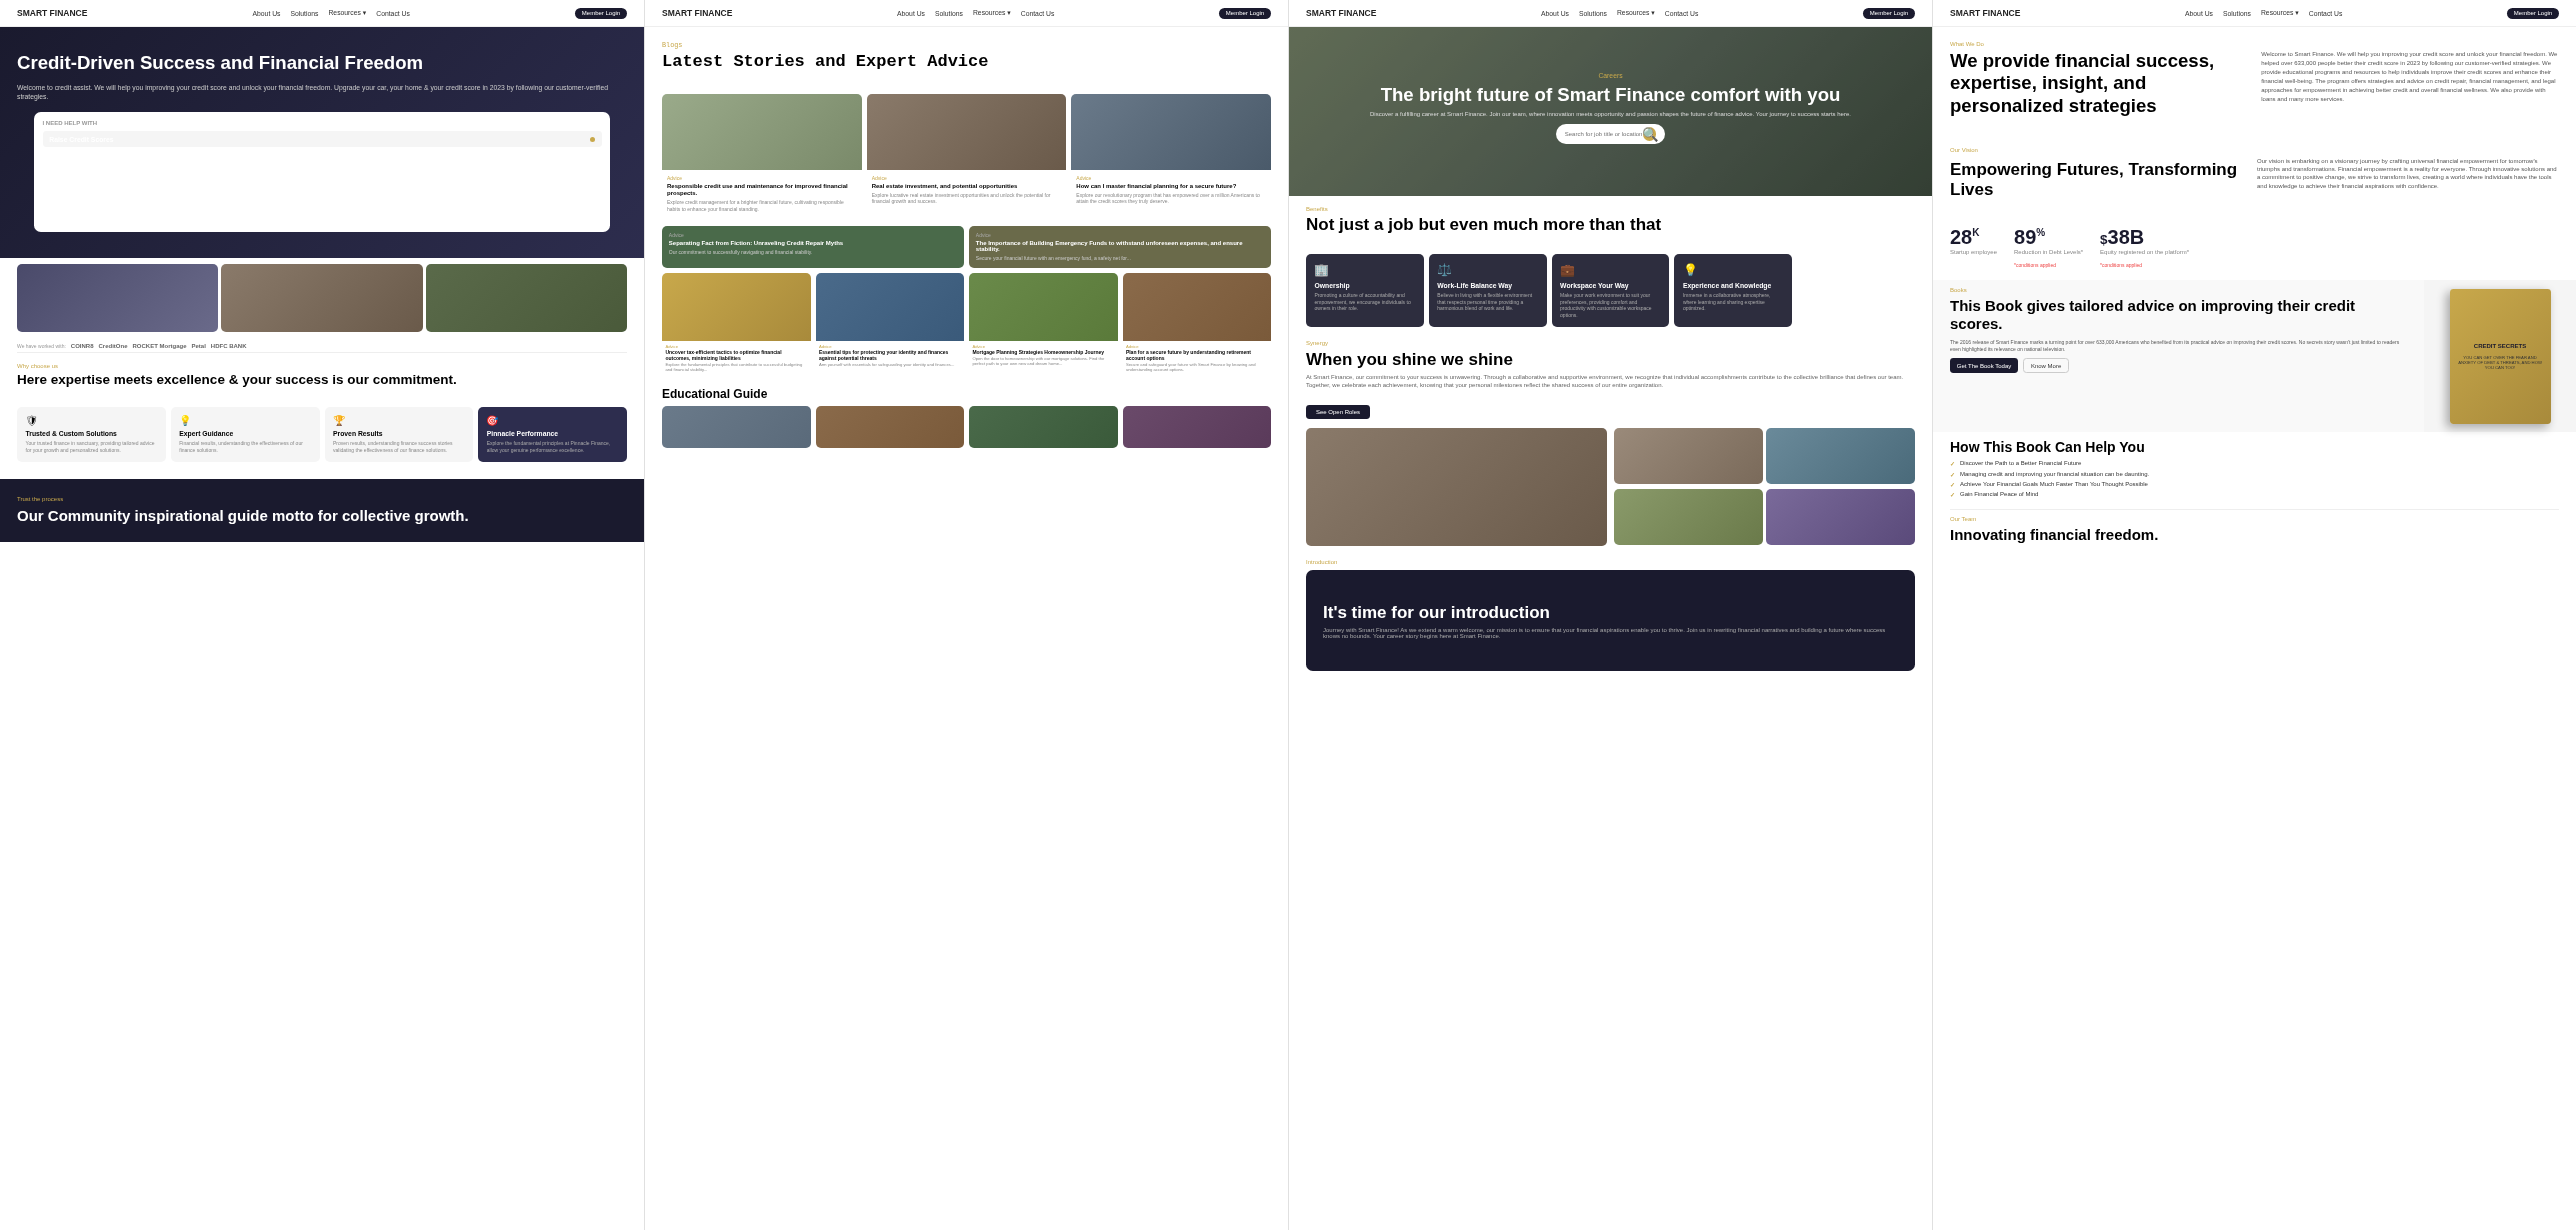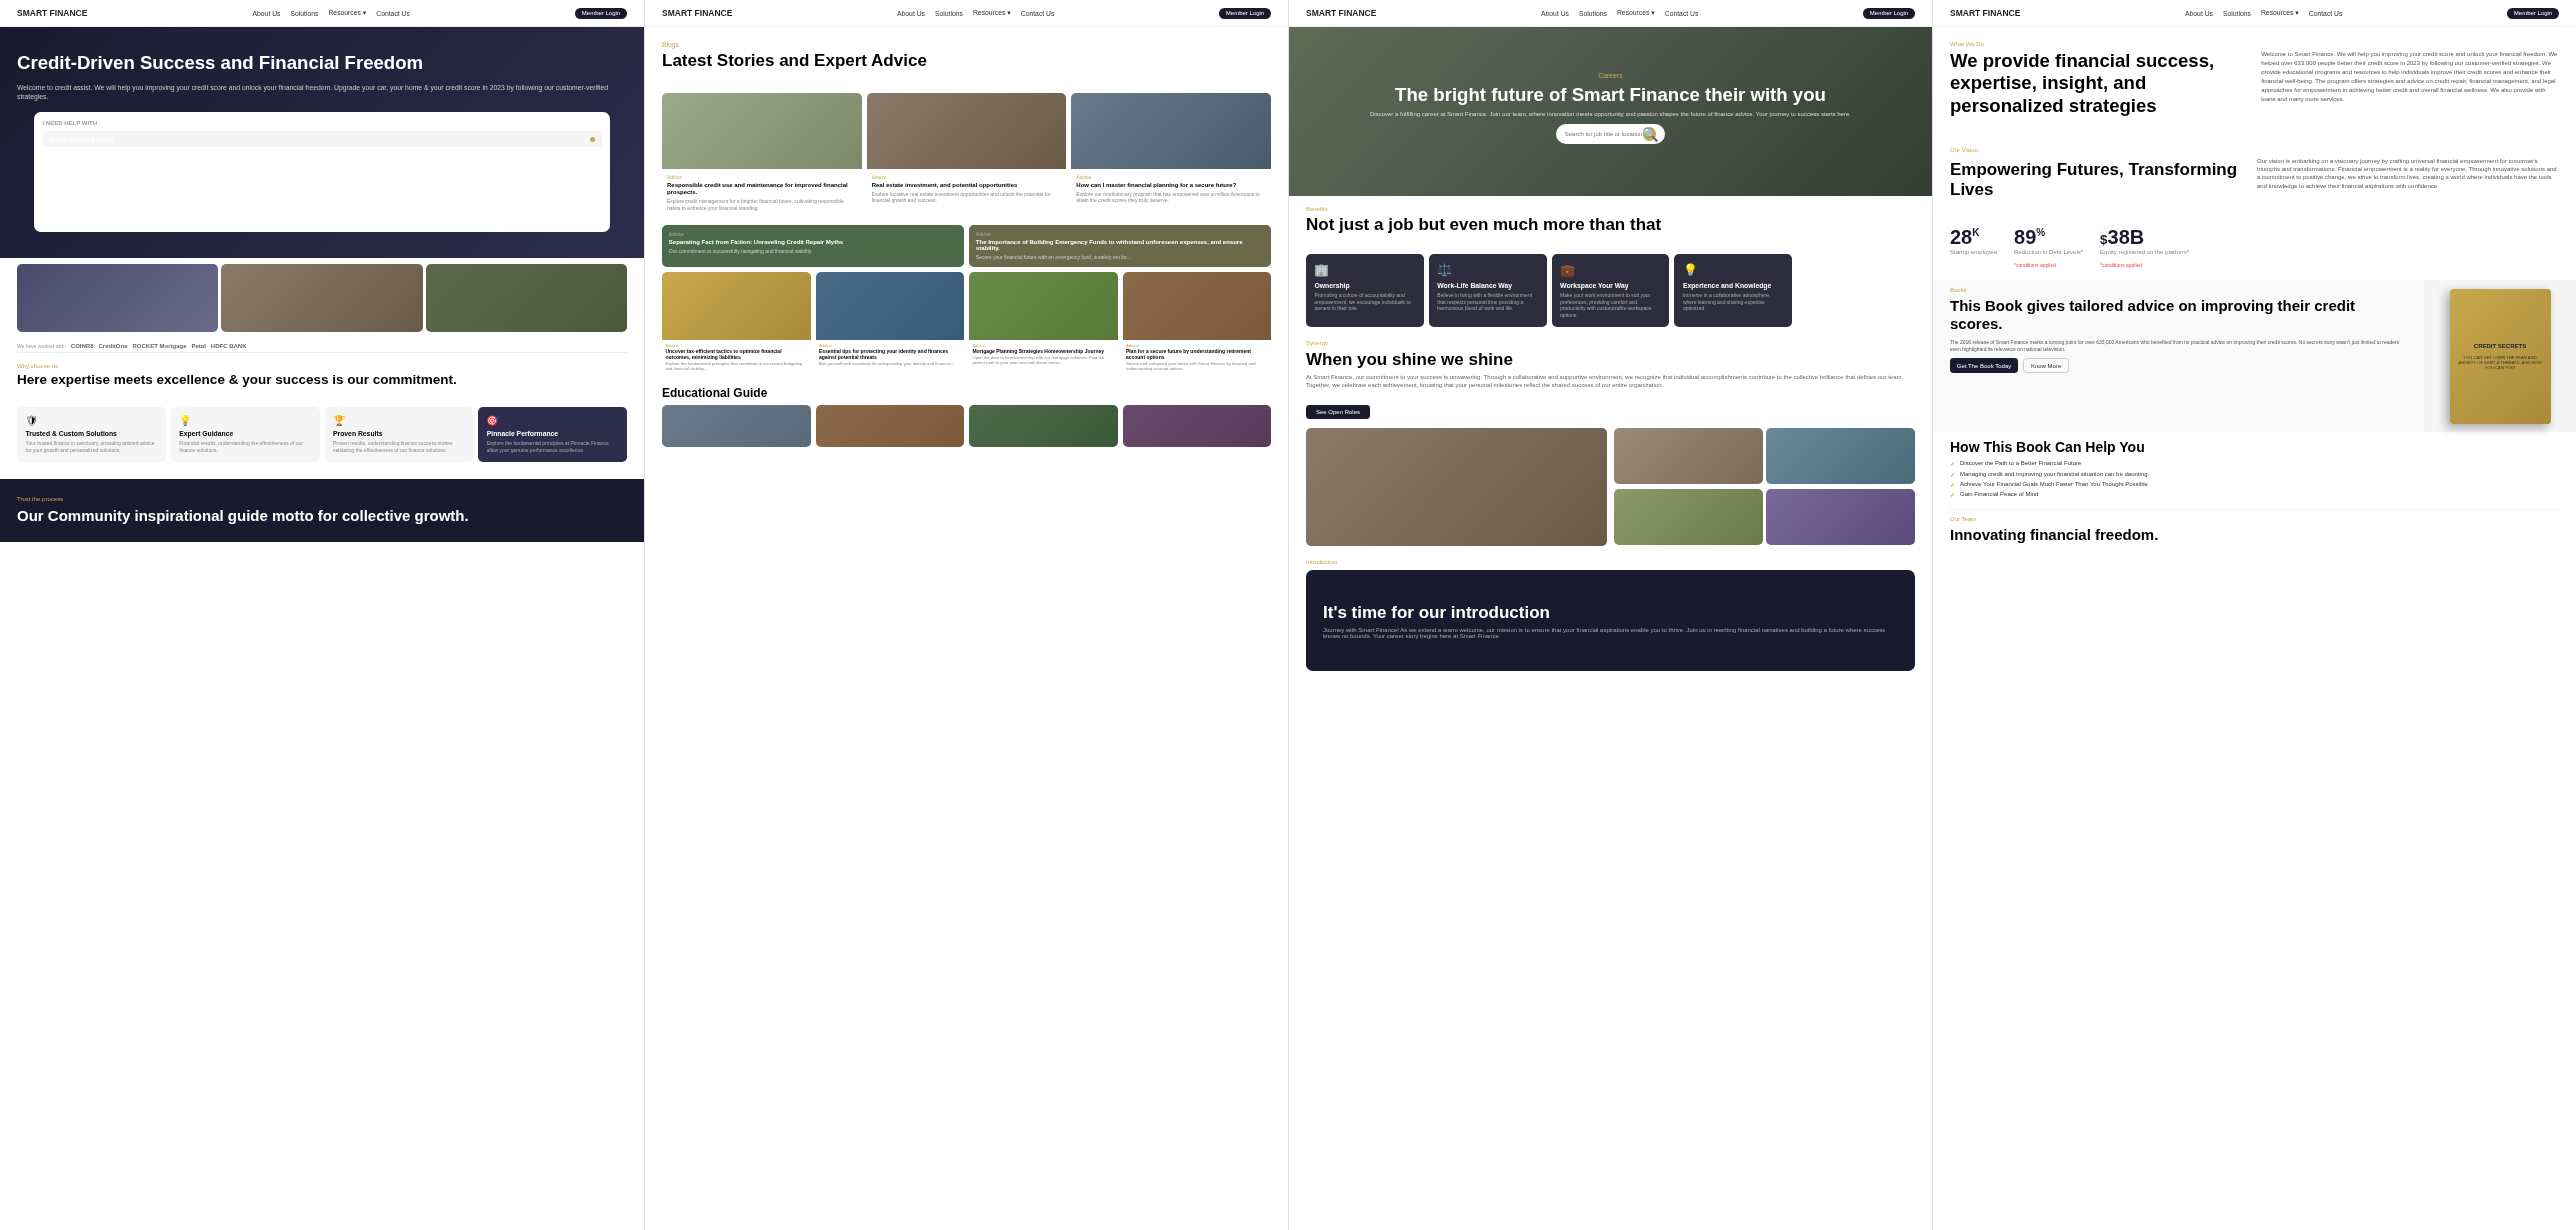--- a/index.html
+++ b/index.html
@@ -59,21 +59,21 @@
     .p1-card .icon { font-size: 10px; margin-bottom: 3.4px; }
     .p1-card h5 { font-size: 6.8px; font-weight: bold; margin-bottom: 3.4px; }
     .p1-card p { font-size: 5px; color: #888; line-height: 1.3; }
     .p1-card.dark p { color: #aaa; }
 
     .p1-bottom { background: #1a1a2e; padding: 17px; margin-top: 10px; }
     .p1-bottom .tag { font-size: 6px; color: #c8a84b; margin-bottom: 5px; }
     .p1-bottom h2 { font-size: 15px; font-weight: 800; color: #fff; line-height: 1.2; }
 
     
-    .p2-section { padding: 13.5px 17px; }
+    .p2-section { padding: 13.5px 17px; font-family: Liberation Mono, monospace; }
     .p2-tag { font-size: 6.8px; color: #c8a84b; margin-bottom: 3.4px; }
     .p2-title { font-size: 17px; font-weight: 800; margin-bottom: 8.5px; line-height: 1.2; }
 
     .p2-grid { display: grid; grid-template-columns: 1fr 1fr 1fr; gap: 5px; padding: 0 17px 8.5px; }
     .p2-card { border-radius: 5px; overflow: hidden; position: relative; }
     .p2-card-img { height: 76px; width: 100%; background: #8a9a7a; }
     .p2-card-img-1 { background: linear-gradient(135deg, #9aaa8a, #7a8a6a); }
     .p2-card-img-2 { background: linear-gradient(135deg, #8a7a6a, #6a5a4a); }
     .p2-card-img-3 { background: linear-gradient(135deg, #6a7a8a, #4a5a6a); }
     .p2-card-body { padding: 5px; background: #fff; }
@@ -405,21 +405,21 @@
       <a>Solutions</a>
       <a>Resources ▾</a>
       <a>Contact Us</a>
     </div>
     <button class="navbar-btn">Member Login</button>
   </div>
 
   <div class="p3-hero-img">
     <div class="p3-hero-overlay">
       <div class="p3-hero-tag">Careers</div>
-      <h1 class="p3-hero-title">The bright future of Smart Finance their with you</h1>
+      <h1 class="p3-hero-title">The bright future of Smart Finance comfort with you</h1>
       <p class="p3-hero-sub">Discover a fulfilling career at Smart Finance. Join our team, where innovation meets opportunity and passion shapes the future of finance advice. Your journey to success starts here.</p>
       <div class="p3-search-bar">
         <input type="text" placeholder="Search for job title or location" style="">
         <button class="p3-search-btn">🔍</button>
       </div>
     </div>
   </div>
 
   <div class="p3-benefits">
     <div class="tag">Benefits</div>

